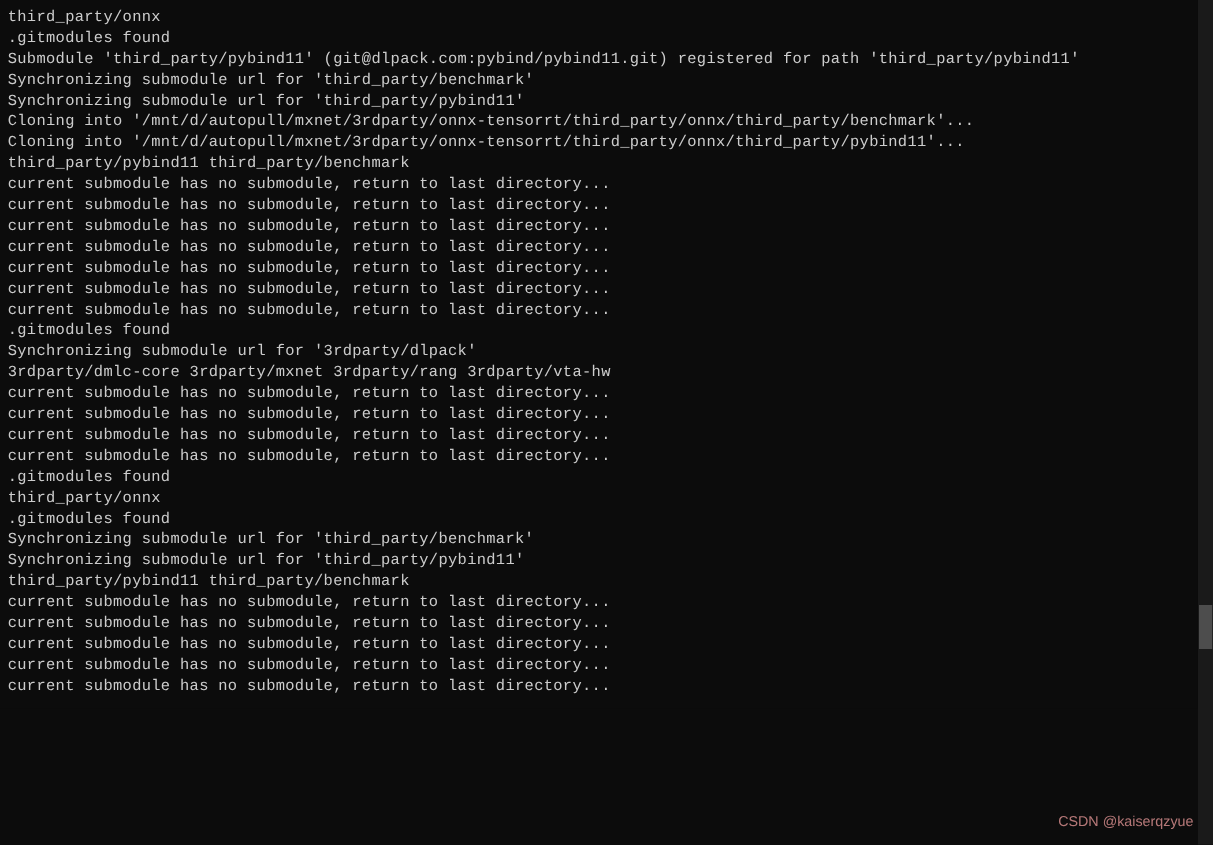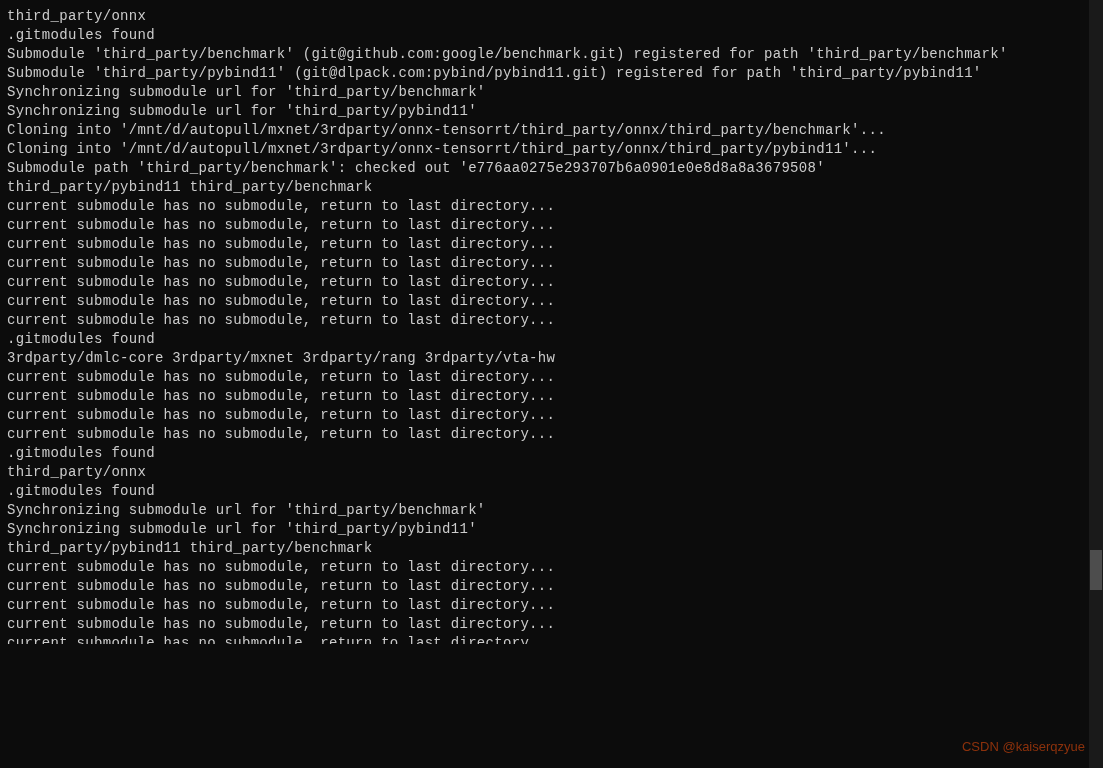--- a/index.html
+++ b/index.html
@@ -44,49 +44,48 @@
       top: 550px;
       width: 12px;
       height: 40px;
       background-color: #4d4d4d;
       border-radius: 0;
     }
     .watermark {
       position: absolute;
       right: 18px;
       bottom: 12px;
-      color: #c2410c;
+      color: #fca5a5;
       font-family: Arial, sans-serif;
       font-size: 13px;
       opacity: 0.7;
     }
   </style>
 </head>
 <body>
 
 <div class="terminal">
   <div id="terminal-output">
       <div class="line">third_party/onnx</div>
       <div class="line">.gitmodules found</div>
-      <div class="line">Submodule 'third_party/benchmark' (git@github.com:google/benchmark.git) registered for path 'third_party/benchmark'</div>
       <div class="line">Submodule 'third_party/pybind11' (git@dlpack.com:pybind/pybind11.git) registered for path 'third_party/pybind11'</div>
       <div class="line">Synchronizing submodule url for 'third_party/benchmark'</div>
       <div class="line">Synchronizing submodule url for 'third_party/pybind11'</div>
       <div class="line">Cloning into '/mnt/d/autopull/mxnet/3rdparty/onnx-tensorrt/third_party/onnx/third_party/benchmark'...</div>
       <div class="line">Cloning into '/mnt/d/autopull/mxnet/3rdparty/onnx-tensorrt/third_party/onnx/third_party/pybind11'...</div>
-      <div class="line">Submodule path 'third_party/benchmark': checked out 'e776aa0275e293707b6a0901e0e8d8a8a3679508'</div>
       <div class="line">third_party/pybind11 third_party/benchmark</div>
       <div class="line">current submodule has no submodule, return to last directory...</div>
       <div class="line">current submodule has no submodule, return to last directory...</div>
       <div class="line">current submodule has no submodule, return to last directory...</div>
       <div class="line">current submodule has no submodule, return to last directory...</div>
       <div class="line">current submodule has no submodule, return to last directory...</div>
       <div class="line">current submodule has no submodule, return to last directory...</div>
       <div class="line">current submodule has no submodule, return to last directory...</div>
       <div class="line">.gitmodules found</div>
+      <div class="line">Synchronizing submodule url for '3rdparty/dlpack'</div>
       <div class="line">3rdparty/dmlc-core 3rdparty/mxnet 3rdparty/rang 3rdparty/vta-hw</div>
       <div class="line">current submodule has no submodule, return to last directory...</div>
       <div class="line">current submodule has no submodule, return to last directory...</div>
       <div class="line">current submodule has no submodule, return to last directory...</div>
       <div class="line">current submodule has no submodule, return to last directory...</div>
       <div class="line">.gitmodules found</div>
       <div class="line">third_party/onnx</div>
       <div class="line">.gitmodules found</div>
       <div class="line">Synchronizing submodule url for 'third_party/benchmark'</div>
       <div class="line">Synchronizing submodule url for 'third_party/pybind11'</div>

